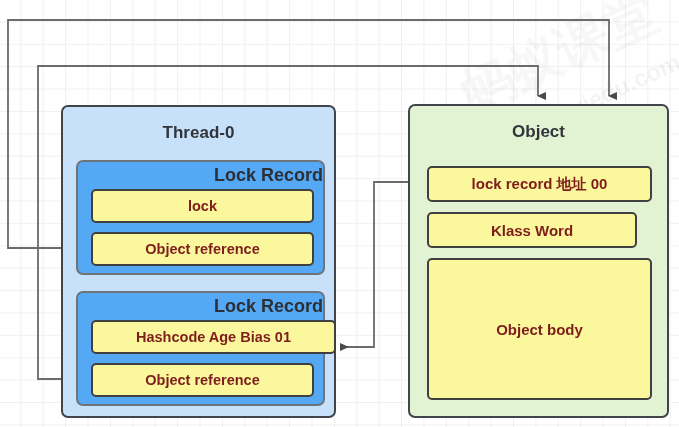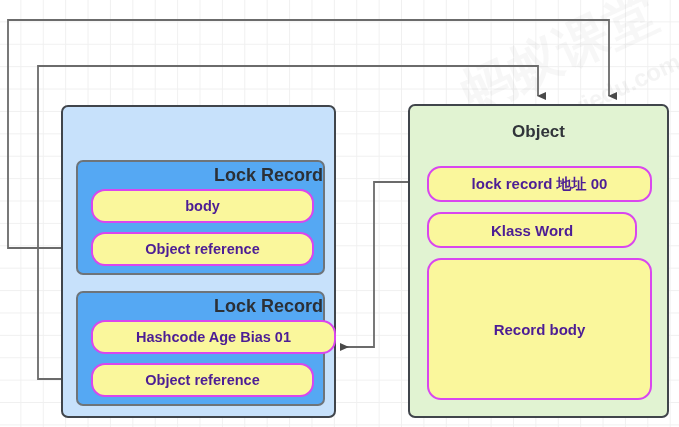--- a/index.html
+++ b/index.html
@@ -90,29 +90,29 @@
     text-align: right;
     font-weight: bold;
     font-size: 18px;
     color: #2c3036;
     top: 3px;
   }
 
   .ybox {
     position: absolute;
     background: #faf79c;
-    border: 2px solid #d946ef;
-    border-radius: 14px;
+    border: 2px solid #404040;
+    border-radius: 5px;
     box-sizing: border-box;
     display: flex;
     align-items: center;
     justify-content: center;
     font-weight: bold;
     font-size: 14.5px;
-    color: #4c1d95;
+    color: #7f1d1d;
     text-align: center;
   }
   .ybox.big { font-size: 15px; }
 </style>
 </head>
 <body>
 
 <div id="canvas">
 
   <div class="wm w1 c">蚂蚁课堂</div>
@@ -136,37 +136,38 @@
     <g>
       <path d="M 86,379 L 38,379 L 38,66 L 538,66 L 538,96" fill="none" stroke="#6b6b6b" stroke-width="1.8" marker-end="url(#arrow-down)"></path>
     </g>
 
     <g>
       <path d="M 424,182 L 374,182 L 374,347 L 341,347" fill="none" stroke="#6b6b6b" stroke-width="1.8" marker-end="url(#arrow-left)"></path>
     </g>
   </svg>
 
   <div class="panel" id="thread-panel">
+    <div class="panel-title" style="top:16px;">Thread-0</div>
 
     <div class="lock-record" style="left:13px; top:53px; width:249px; height:115px;">
       <div class="lr-title">Lock Record</div>
-      <div class="ybox" style="left:13px; top:27px; width:223px; height:34px;">body</div>
+      <div class="ybox" style="left:13px; top:27px; width:223px; height:34px;">lock</div>
       <div class="ybox" style="left:13px; top:70px; width:223px; height:34px;">Object reference</div>
     </div>
 
     <div class="lock-record" style="left:13px; top:184px; width:249px; height:115px;">
       <div class="lr-title">Lock Record</div>
       <div class="ybox" style="left:13px; top:27px; width:245px; height:34px;">Hashcode Age Bias 01</div>
       <div class="ybox" style="left:13px; top:70px; width:223px; height:34px;">Object reference</div>
     </div>
   </div>
 
   <div class="panel" id="object-panel">
     <div class="panel-title" style="top:16px;">Object</div>
 
     <div class="ybox big" style="left:17px; top:60px; width:225px; height:36px;">lock record 地址 00</div>
 
     <div class="ybox big" style="left:17px; top:106px; width:210px; height:36px;">Klass Word</div>
 
-    <div class="ybox big" style="left:17px; top:152px; width:225px; height:142px;">Record body</div>
+    <div class="ybox big" style="left:17px; top:152px; width:225px; height:142px;">Object body</div>
   </div>
 
 </div>
 
 </body></html>

